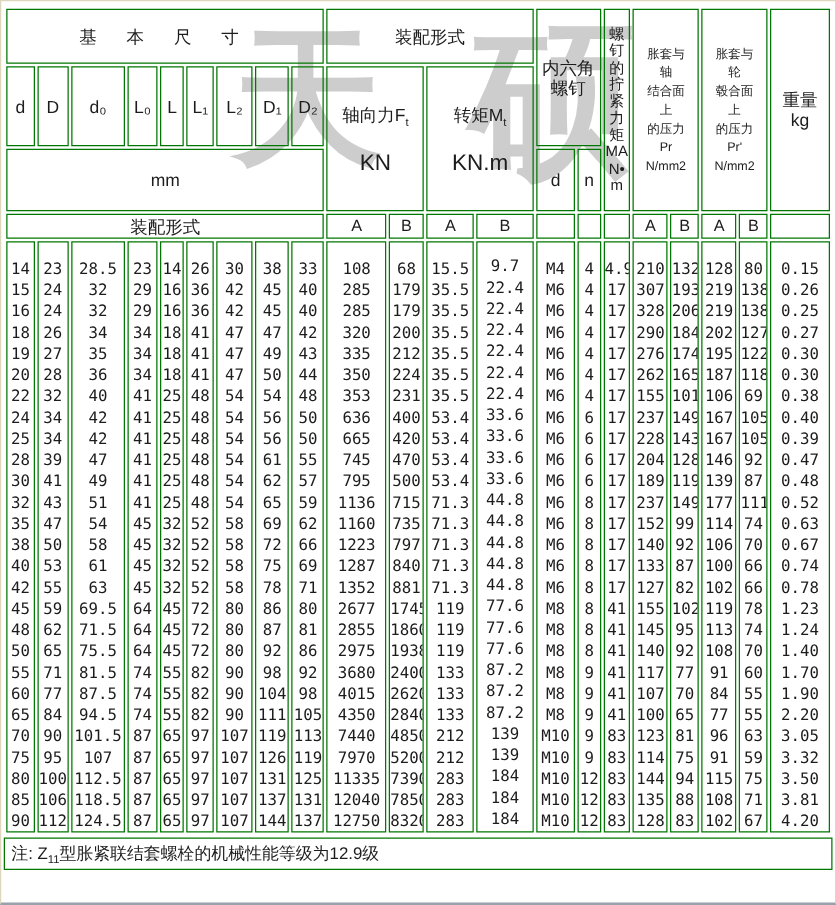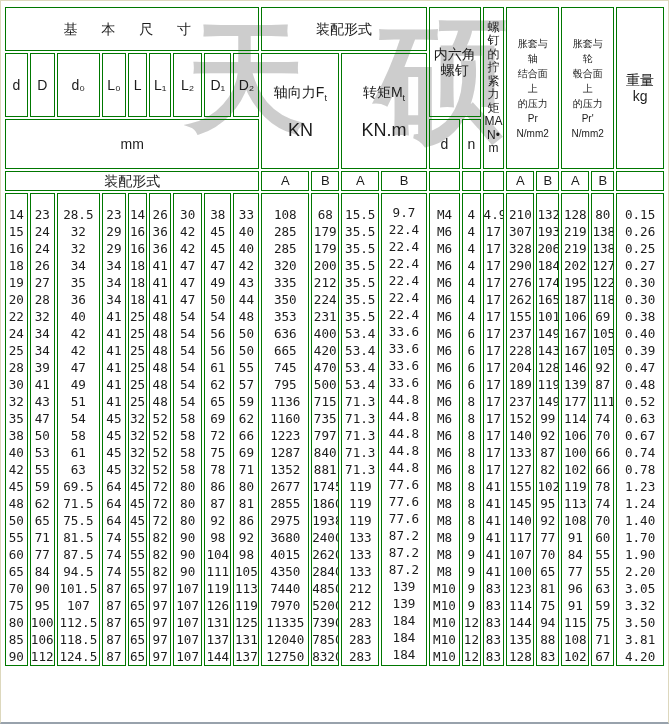--- a/index.html
+++ b/index.html
@@ -704,13 +704,16 @@
 2.20
 3.05
 3.32
 3.50
 3.81
 4.20</td>
     </tr>
   </tbody>
     </table>
 
+  <div class="note">
+    <span>注: Z</span><sub>11</sub><span>型胀紧联结套螺栓的机械性能等级为12.9级</span>
+  </div>
 </div>
 
 </body></html>

